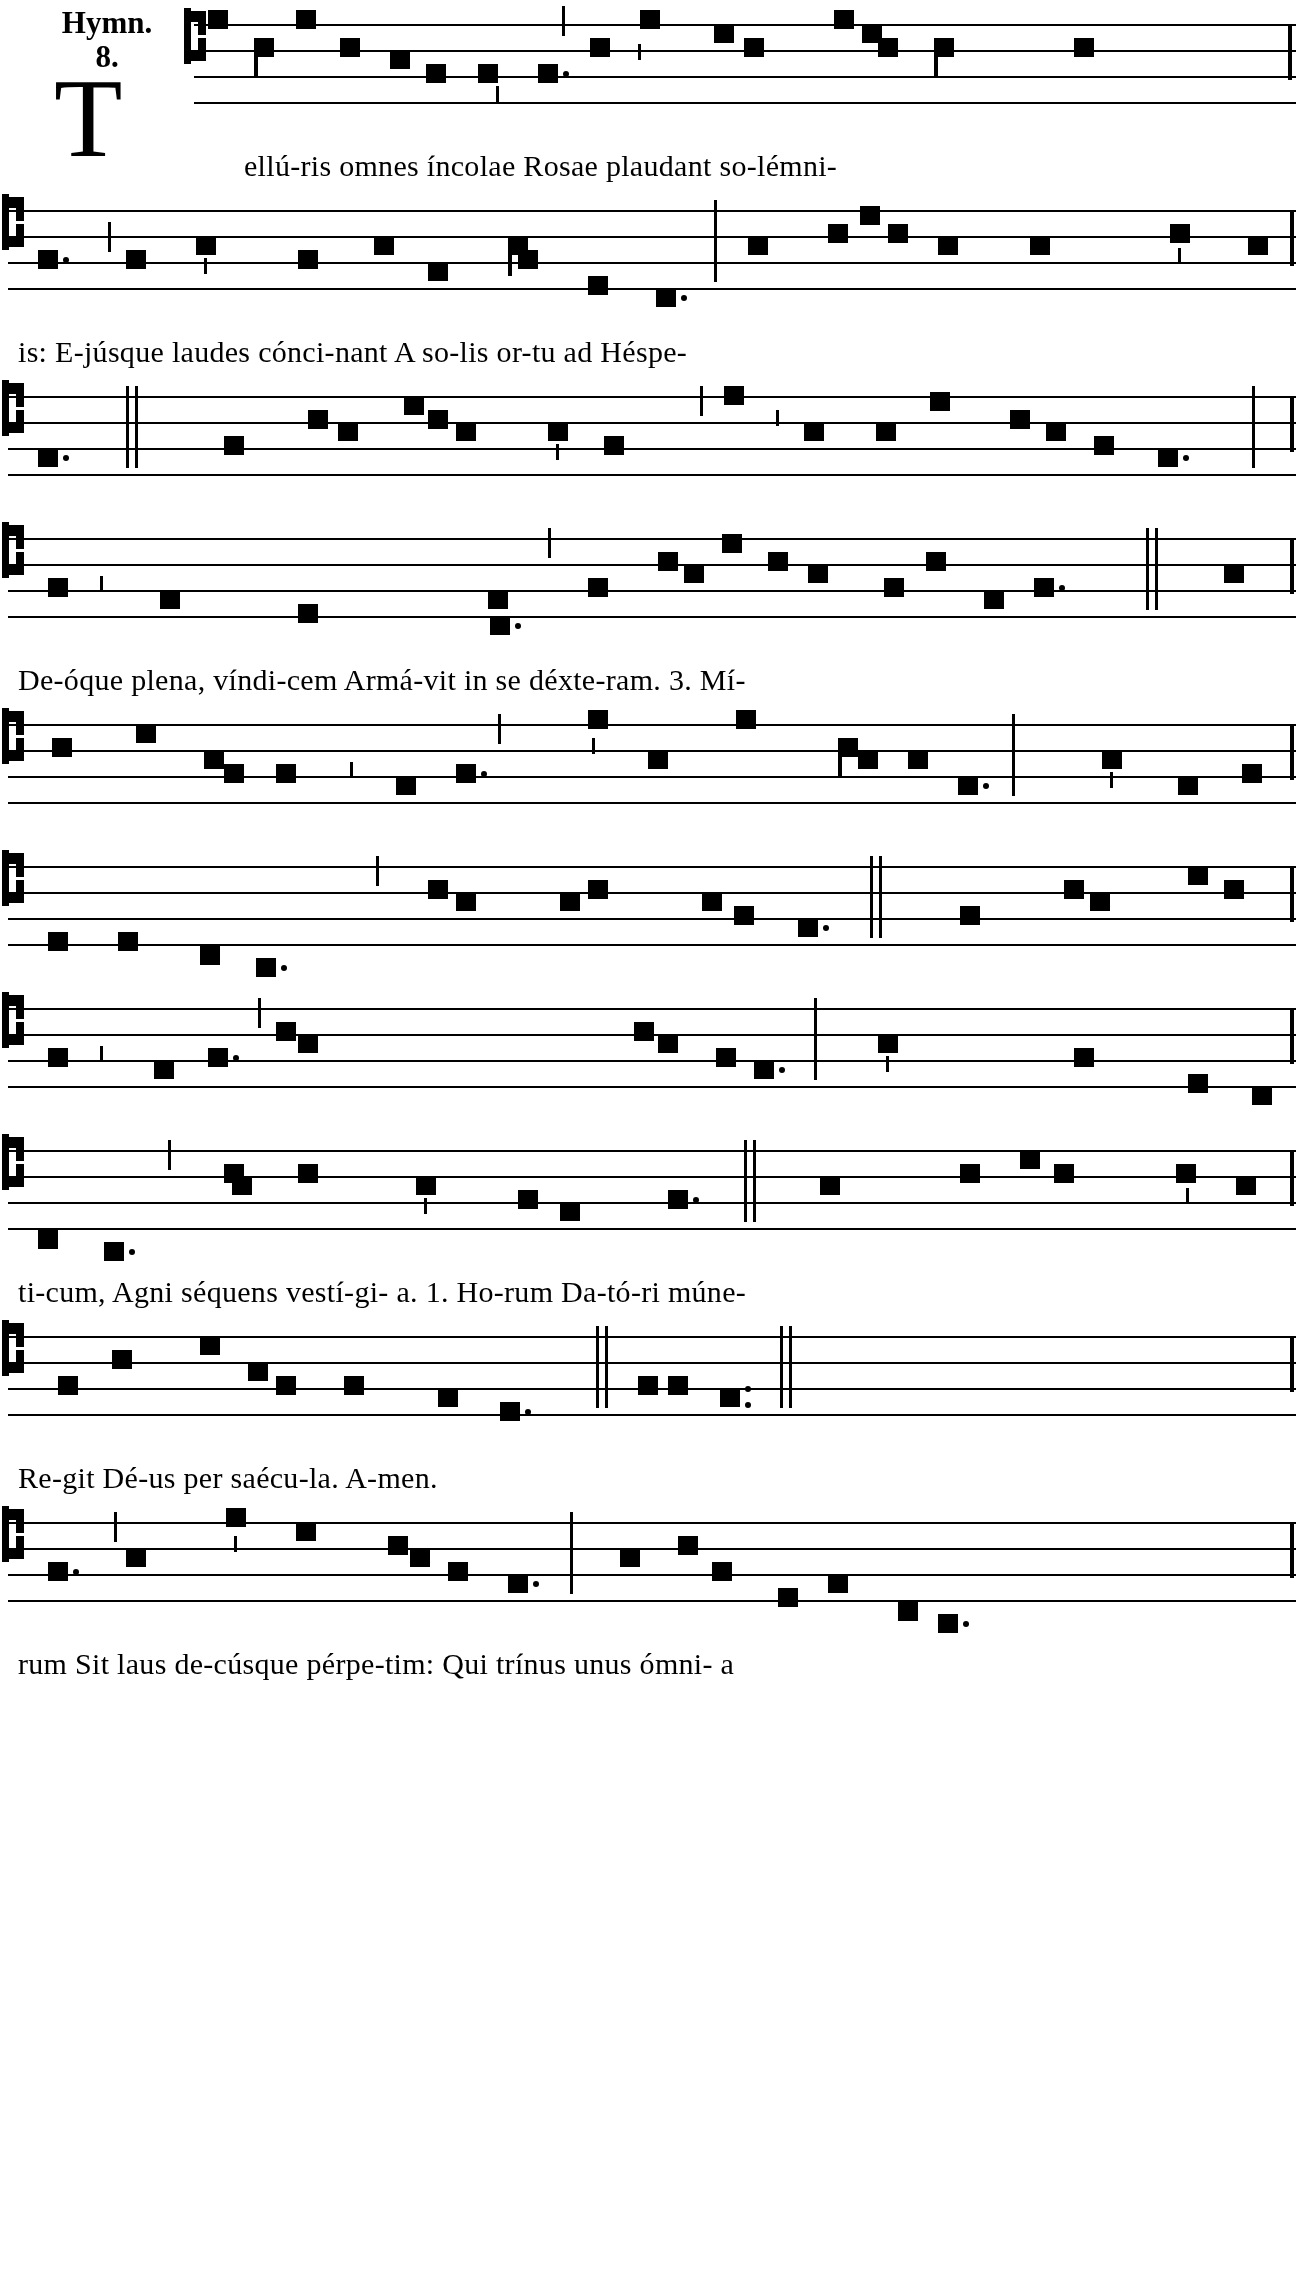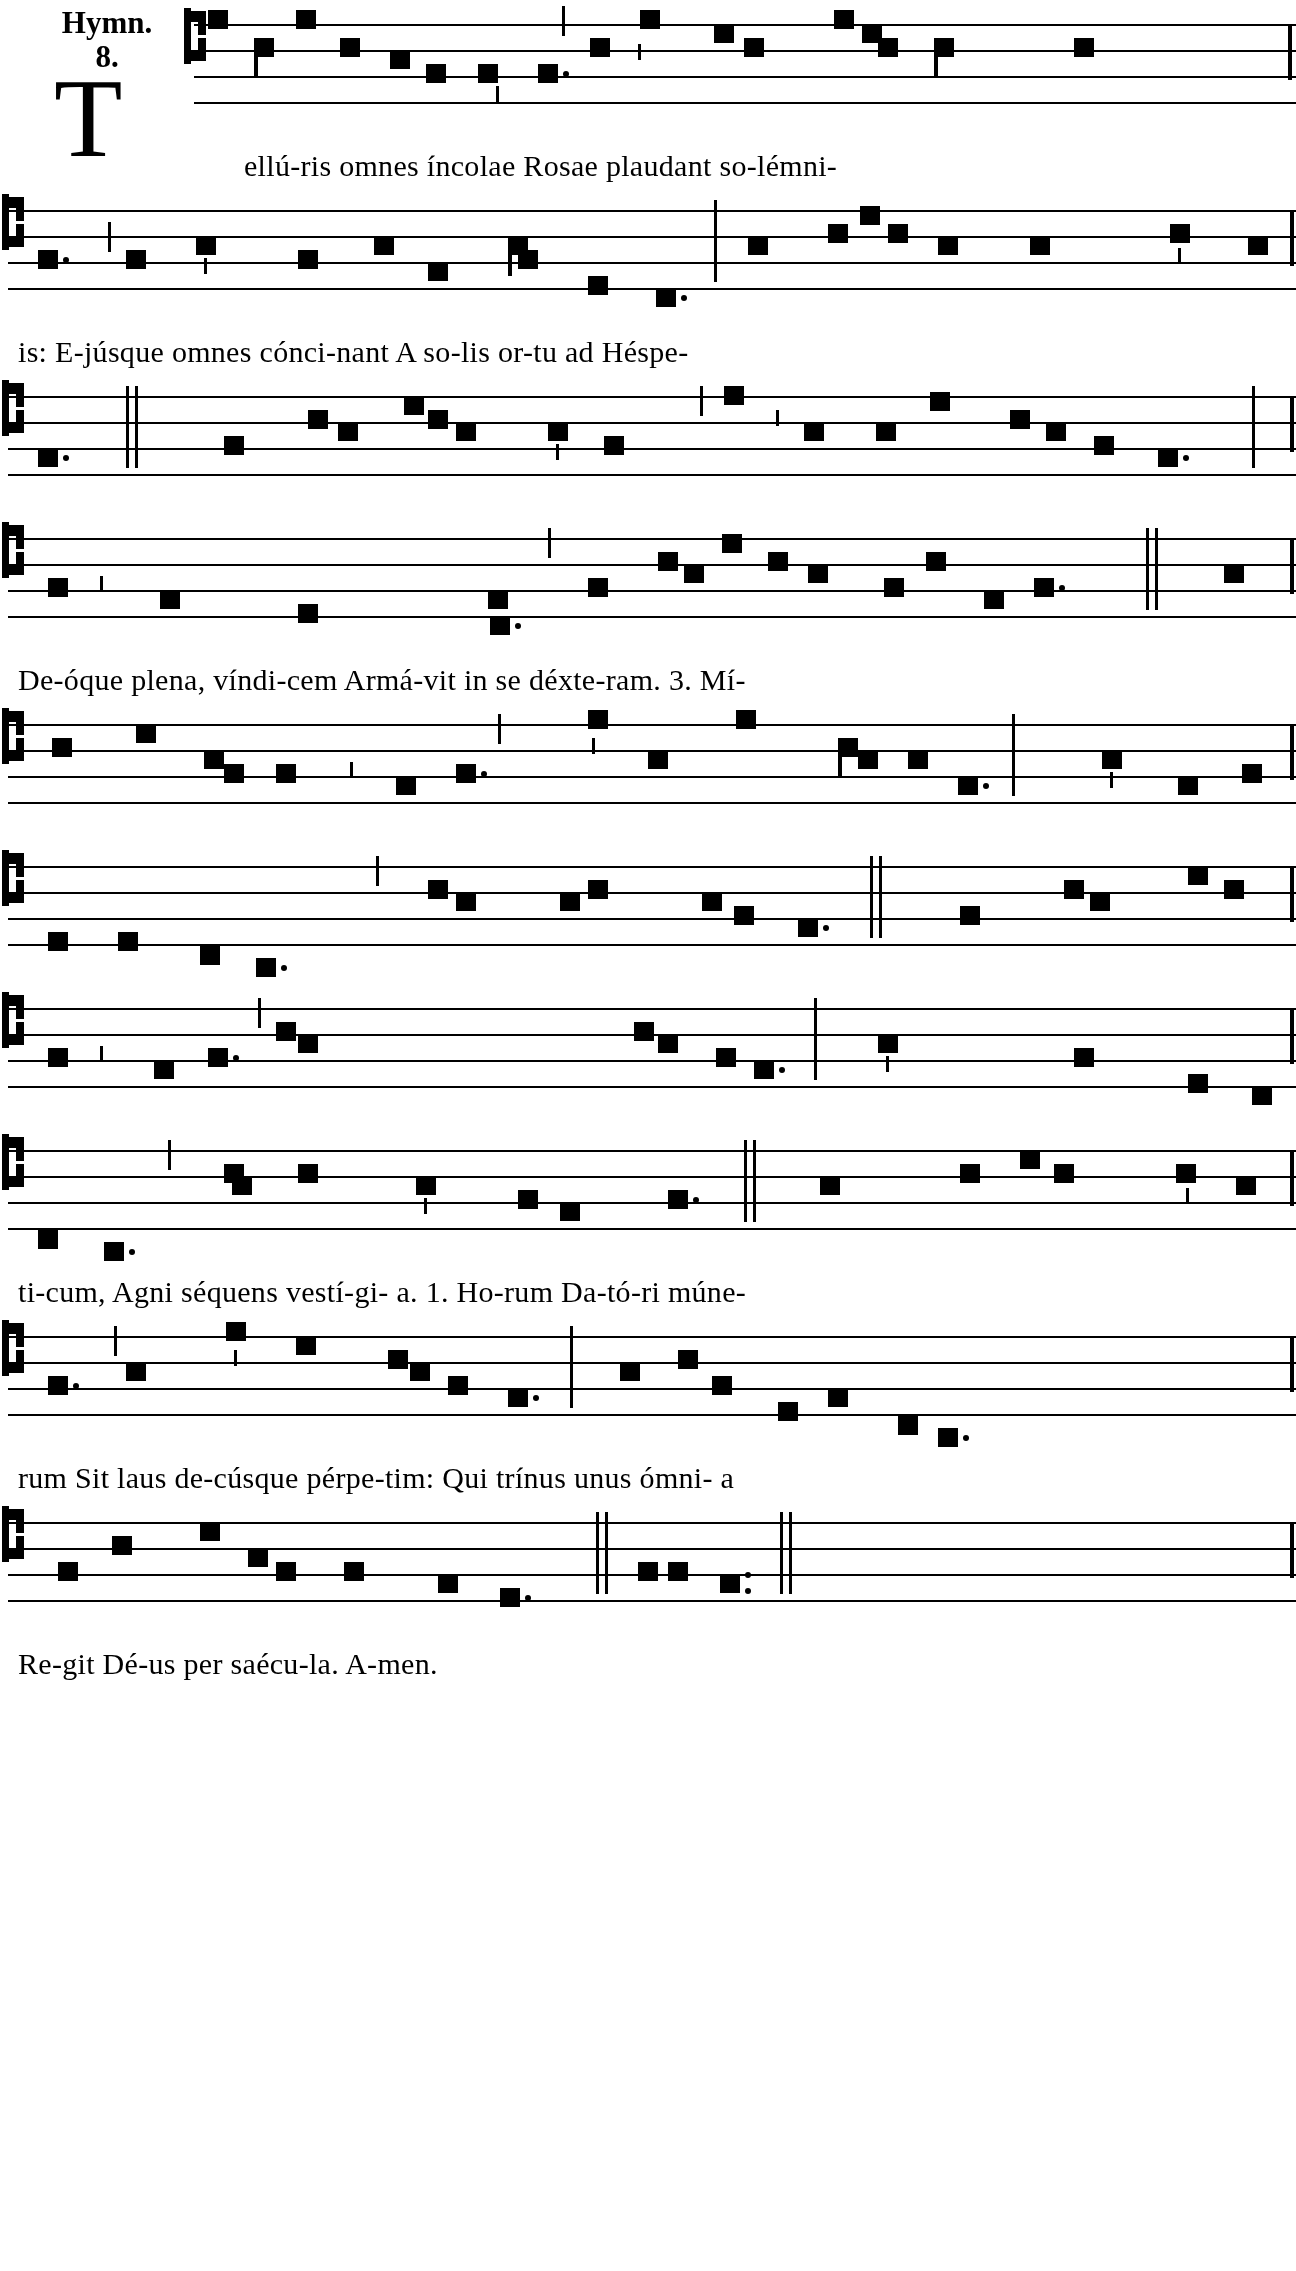--- a/index.html
+++ b/index.html
@@ -320,21 +320,21 @@
           <div class="note" style="left:852px; top:-4px;"></div>
           <div class="note" style="left:880px; top:14px;"></div>
           <div class="note" style="left:930px; top:26px;"></div>
           <div class="note" style="left:1022px; top:26px;"></div>
           <div class="note" style="left:1162px; top:14px;"></div>
           <div class="tick" style="left:1170px; top:38px;"></div>
           <div class="note" style="left:1240px; top:26px;"></div>
           <div class="endbar" style="left:1282px; top:0px;"></div>
         </div>
       </div>
-      <div class="lyrics">is:   E-júsque  omnes  cónci-nant  A  so-lis  or-tu ad  Héspe-</div>
+      <div class="lyrics">is:   E-júsque  laudes  cónci-nant  A  so-lis  or-tu ad  Héspe-</div>
     </div>
 
     <div class="system">
       <div class="staff-wrap">
         <div class="staff">
           <div class="line l0"></div>
           <div class="line l1"></div>
           <div class="line l2"></div>
           <div class="line l3"></div>
 
@@ -596,20 +596,61 @@
           <div class="line l3"></div>
 
           <div class="clef" style="left:-6px; top:-16px;">
             <div class="bar"></div>
               <div class="arm top"></div>
               <div class="arm bot"></div>
             <div class="nub t"></div>
               <div class="nub b"></div>
           </div>
 
+          <div class="note" style="left:50px; top:40px;"></div>
+          <div class="note" style="left:104px; top:14px;"></div>
+          <div class="note" style="left:192px; top:0px;"></div>
+          <div class="note" style="left:240px; top:26px;"></div>
+          <div class="note" style="left:268px; top:40px;"></div>
+          <div class="note" style="left:336px; top:40px;"></div>
+          <div class="note" style="left:430px; top:52px;"></div>
+          <div class="note dot" style="left:492px; top:66px;"></div>
+          <div class="divdouble" style="left:588px; top:-10px;">
+            <span class="a"></span>
+              <span class="b"></span>
+          </div>
+          <div class="note" style="left:630px; top:40px;"></div>
+          <div class="note" style="left:660px; top:40px;"></div>
+          <div class="note dot2" style="left:712px; top:52px;"></div>
+          <div class="divdouble" style="left:772px; top:-10px;">
+            <span class="a"></span>
+              <span class="b"></span>
+          </div>
+          <div class="endbar" style="left:1282px; top:0px;"></div>
+        </div>
+      </div>
+      <div class="lyrics">Re-git  Dé-us  per  saécu-la.      A-men.</div>
+    </div>
+
+    <div class="system">
+      <div class="staff-wrap">
+        <div class="staff">
+          <div class="line l0"></div>
+          <div class="line l1"></div>
+          <div class="line l2"></div>
+          <div class="line l3"></div>
+
+          <div class="clef" style="left:-6px; top:-16px;">
+            <div class="bar"></div>
+              <div class="arm top"></div>
+              <div class="arm bot"></div>
+            <div class="nub t"></div>
+              <div class="nub b"></div>
+          </div>
+
           <div class="note dot" style="left:40px; top:40px;"></div>
           <div class="divminor" style="left:106px; top:-10px;"></div>
           <div class="note" style="left:118px; top:26px;"></div>
           <div class="note" style="left:218px; top:-14px;"></div>
           <div class="tick" style="left:226px; top:14px;"></div>
           <div class="note" style="left:288px; top:0px;"></div>
           <div class="note" style="left:380px; top:14px;"></div>
           <div class="note" style="left:402px; top:26px;"></div>
           <div class="note" style="left:440px; top:40px;"></div>
           <div class="note dot" style="left:500px; top:52px;"></div>
@@ -620,55 +661,14 @@
           <div class="note" style="left:770px; top:66px;"></div>
           <div class="note" style="left:820px; top:52px;"></div>
           <div class="note" style="left:890px; top:80px;"></div>
           <div class="note dot" style="left:930px; top:92px;"></div>
           <div class="endbar" style="left:1282px; top:0px;"></div>
         </div>
       </div>
       <div class="lyrics">rum  Sit  laus  de-cúsque  pérpe-tim:  Qui  trínus  unus  ómni- a</div>
     </div>
 
-    <div class="system">
-      <div class="staff-wrap">
-        <div class="staff">
-          <div class="line l0"></div>
-          <div class="line l1"></div>
-          <div class="line l2"></div>
-          <div class="line l3"></div>
-
-          <div class="clef" style="left:-6px; top:-16px;">
-            <div class="bar"></div>
-              <div class="arm top"></div>
-              <div class="arm bot"></div>
-            <div class="nub t"></div>
-              <div class="nub b"></div>
-          </div>
-
-          <div class="note" style="left:50px; top:40px;"></div>
-          <div class="note" style="left:104px; top:14px;"></div>
-          <div class="note" style="left:192px; top:0px;"></div>
-          <div class="note" style="left:240px; top:26px;"></div>
-          <div class="note" style="left:268px; top:40px;"></div>
-          <div class="note" style="left:336px; top:40px;"></div>
-          <div class="note" style="left:430px; top:52px;"></div>
-          <div class="note dot" style="left:492px; top:66px;"></div>
-          <div class="divdouble" style="left:588px; top:-10px;">
-            <span class="a"></span>
-              <span class="b"></span>
-          </div>
-          <div class="note" style="left:630px; top:40px;"></div>
-          <div class="note" style="left:660px; top:40px;"></div>
-          <div class="note dot2" style="left:712px; top:52px;"></div>
-          <div class="divdouble" style="left:772px; top:-10px;">
-            <span class="a"></span>
-              <span class="b"></span>
-          </div>
-          <div class="endbar" style="left:1282px; top:0px;"></div>
-        </div>
-      </div>
-      <div class="lyrics">Re-git  Dé-us  per  saécu-la.      A-men.</div>
-    </div>
-
   </div>
 </div>
 
 </body></html>

